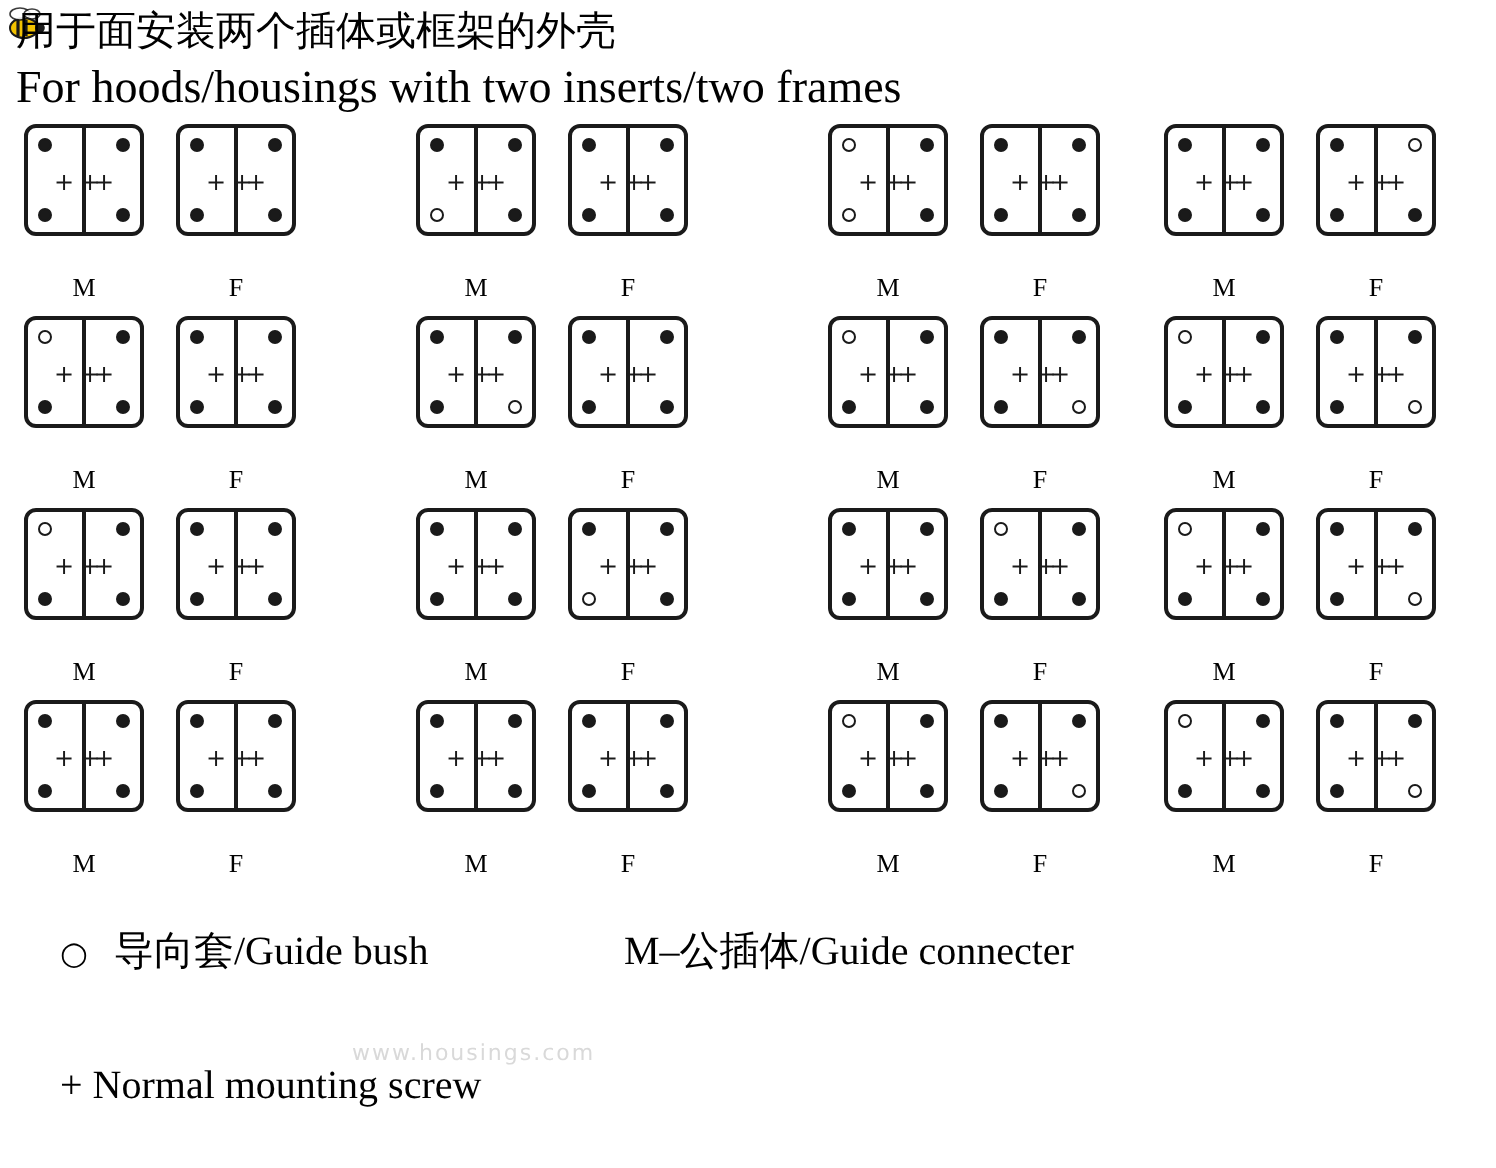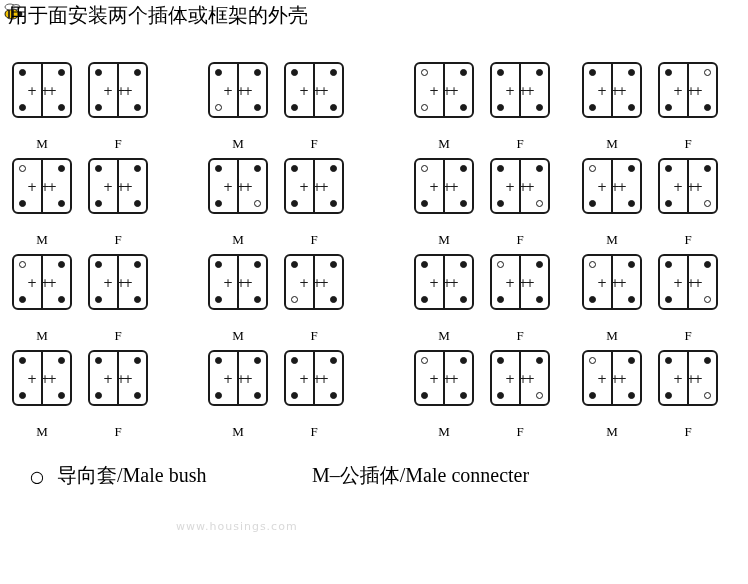--- a/index.html
+++ b/index.html
@@ -179,20 +179,21 @@
 
   <svg class="bee" viewBox="0 0 22 20">
     <ellipse cx="10" cy="12" rx="7" ry="5" fill="#f2c200" stroke="#1a1a1a" stroke-width="1"></ellipse>
     <path d="M7 8 L7 16 M11 8 L11 16" stroke="#1a1a1a" stroke-width="1.6"></path>
     <ellipse cx="8" cy="5" rx="5" ry="3" fill="#ffffff" stroke="#1a1a1a" stroke-width="0.8" opacity="0.85"></ellipse>
     <ellipse cx="14" cy="5" rx="4" ry="2.5" fill="#ffffff" stroke="#1a1a1a" stroke-width="0.8" opacity="0.85"></ellipse>
     <circle cx="18" cy="12" r="2.4" fill="#1a1a1a"></circle>
   </svg>
 
   <div class="title-cn">用于面安装两个插体或框架的外壳</div>
+  <div class="title-en">For hoods/housings with two inserts/two frames</div>
 
   <div class="grid" id="grid">
       <div class="row">
         <div class="group" style="left: 12px;">
           <div class="pair">
             <div class="conn left">
               <div class="divider"></div>
               <span class="mk pin tl"></span>
               <span class="mk pin tr"></span>
               <span class="mk pin bl"></span>
@@ -610,20 +611,21 @@
             </div>
             <div class="lbl right">F</div>
           </div>
         </div>
       </div>
     </div>
 
   <div class="legend">
     <div class="legend-row">
       <span class="legend-sym">○</span>
-      <span class="legend-a">导向套/Male bush</span>
-      <span class="legend-b">M–公插体/Male connecter</span>
+      <span class="legend-a">导向套/Guide bush</span>
+      <span class="legend-b">M–公插体/Guide connecter</span>
     </div>
   </div>
 
+  <div class="legend-screw">+ Normal mounting screw</div>
 
   <div class="watermark">www.housings.com</div>
 </div>
 
 </body></html>

